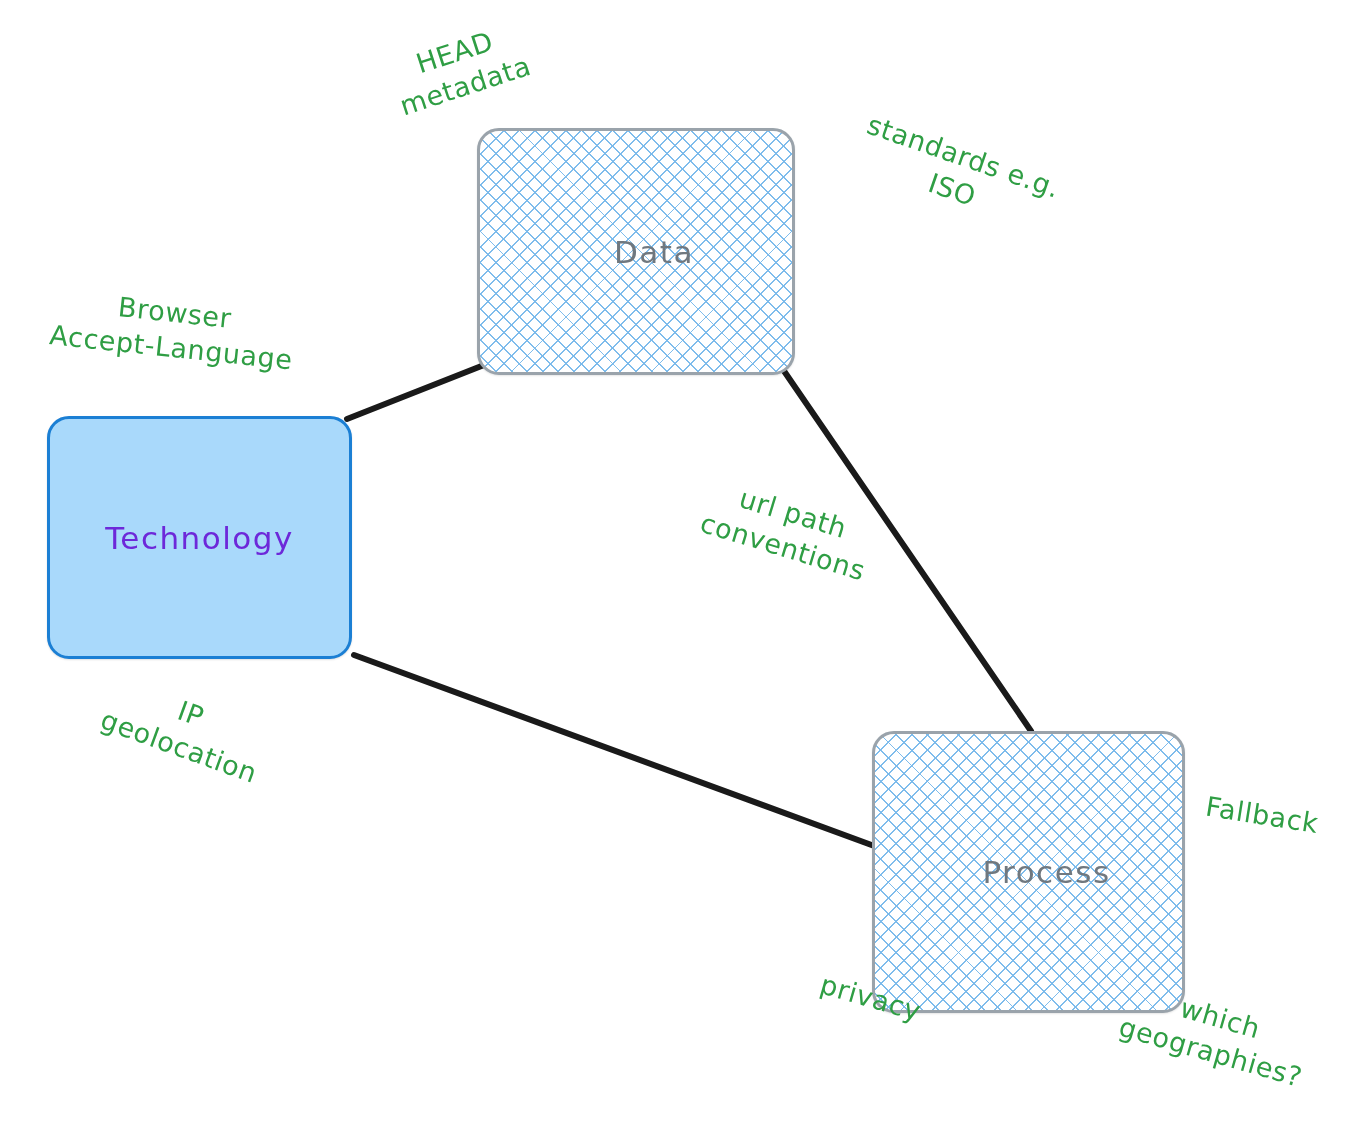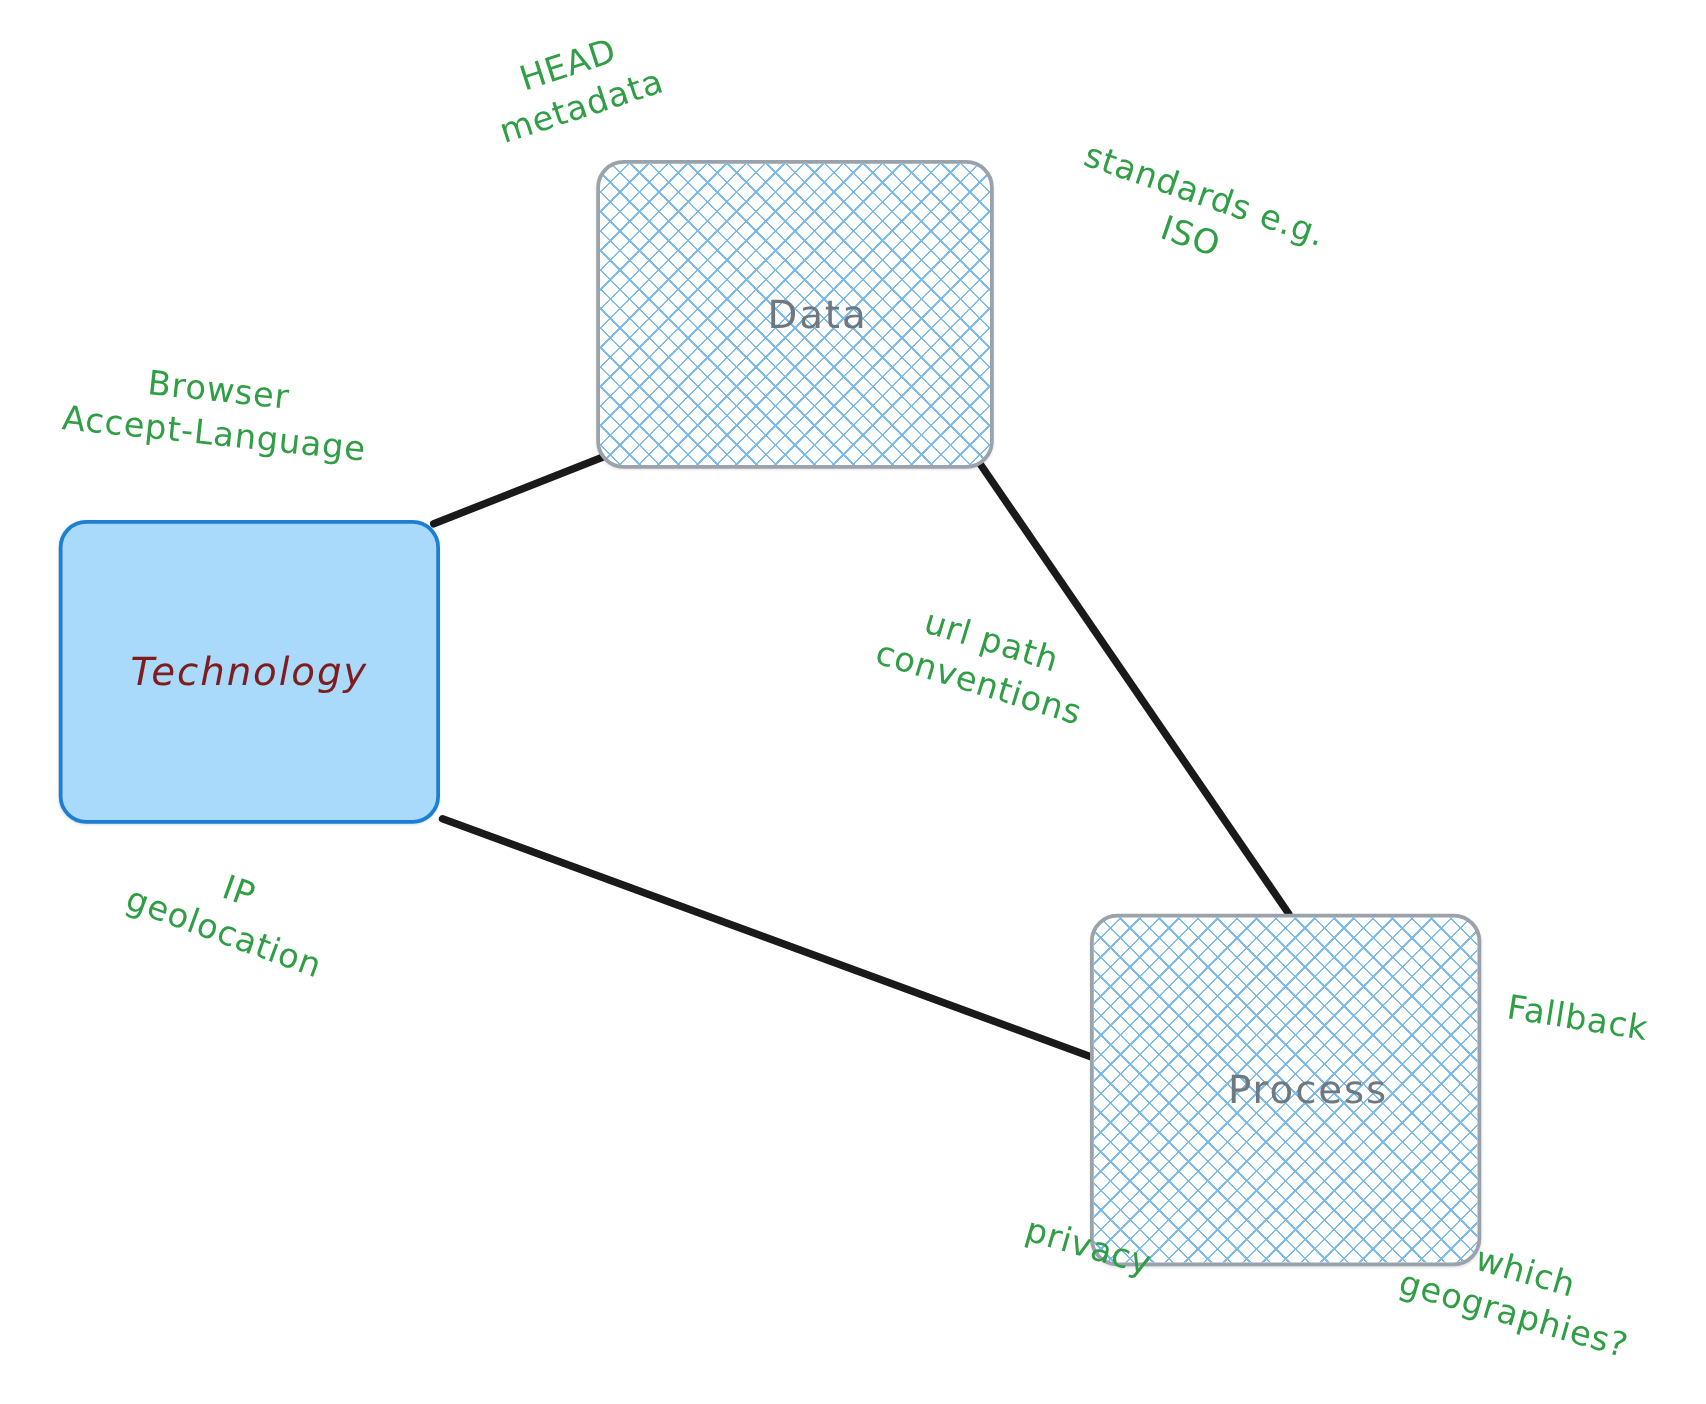--- a/index.html
+++ b/index.html
@@ -42,22 +42,21 @@
     white-space: nowrap;
     user-select: none;
   }
   
   .node-tech {
     background: #a9d9fb;
     border: 3px solid #1b7fd4;
     box-shadow: 0 1px 2px rgba(0,0,0,0.12);
   }
   .node-tech .node-label {
-    color: #7f1d1d;
-    font-style: italic;
+    color: #6d28d9;
   }
   
   .node-hatch {
     border: 3px solid #9aa3ab;
     background-color: #ffffff;
     background-image:
       repeating-linear-gradient(45deg,
         rgba(120,185,235,0.95) 0px,
         rgba(120,185,235,0.95) 1.4px,
         rgba(255,255,255,0) 1.4px,

